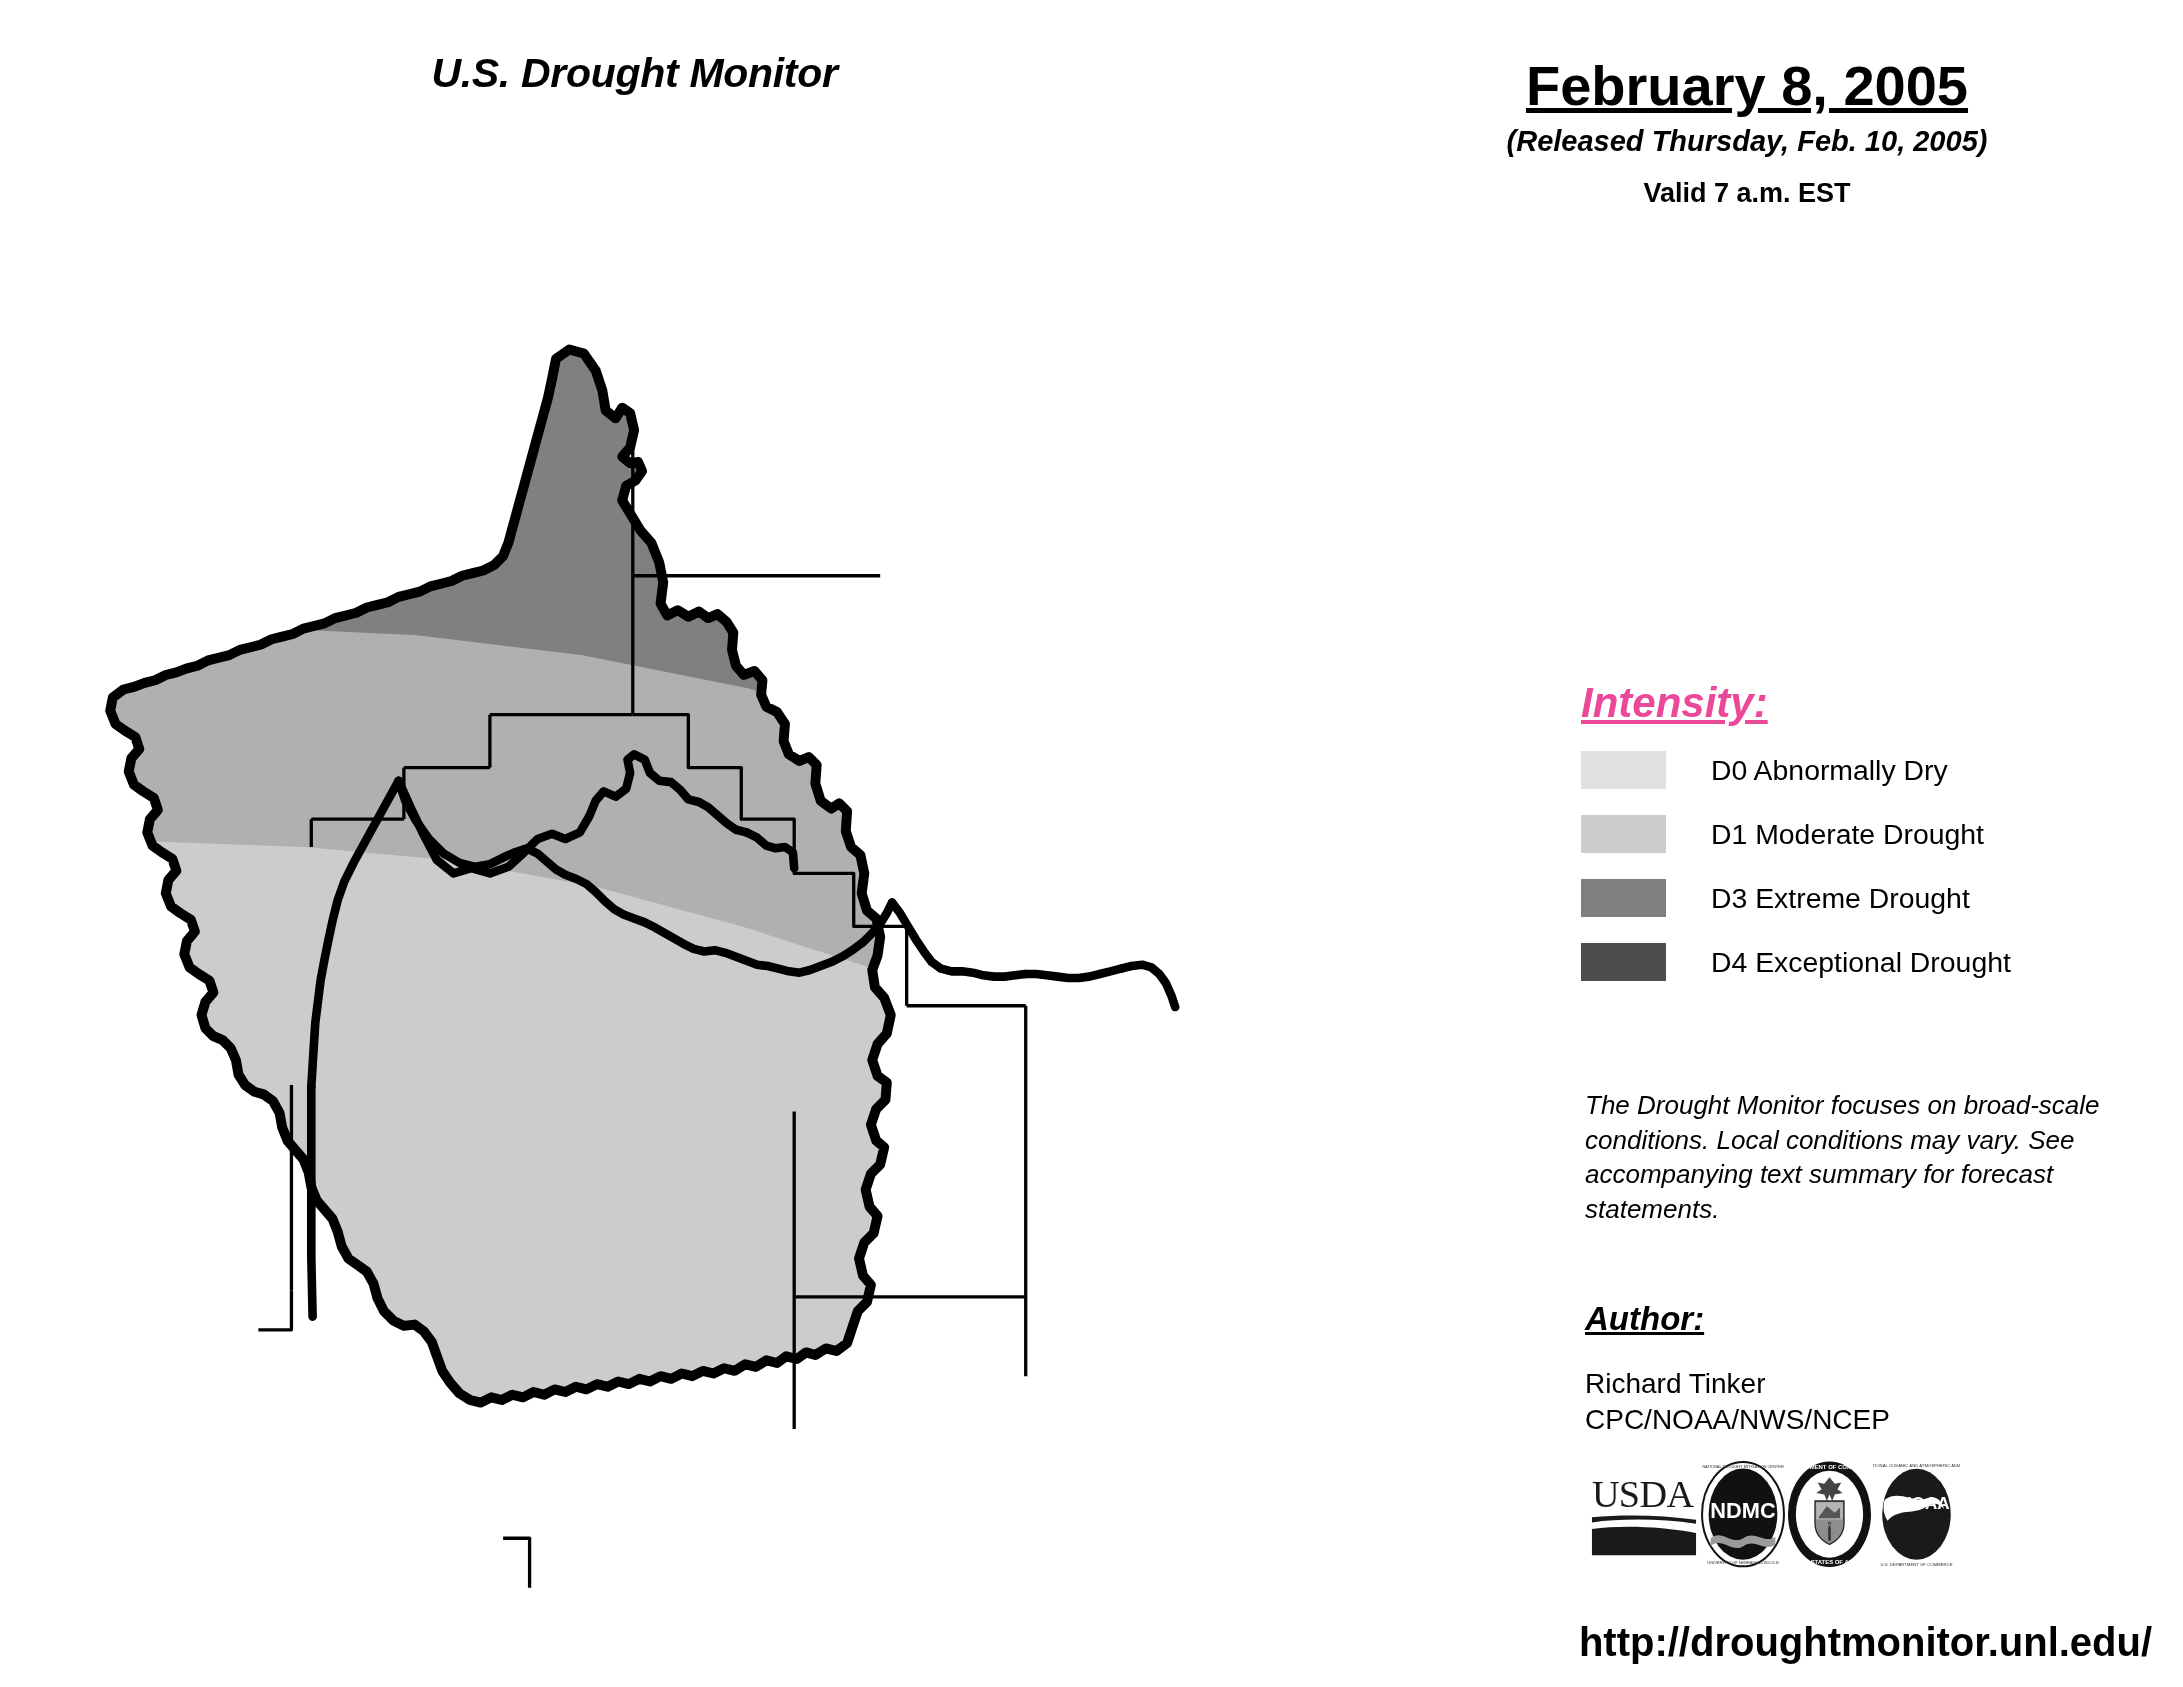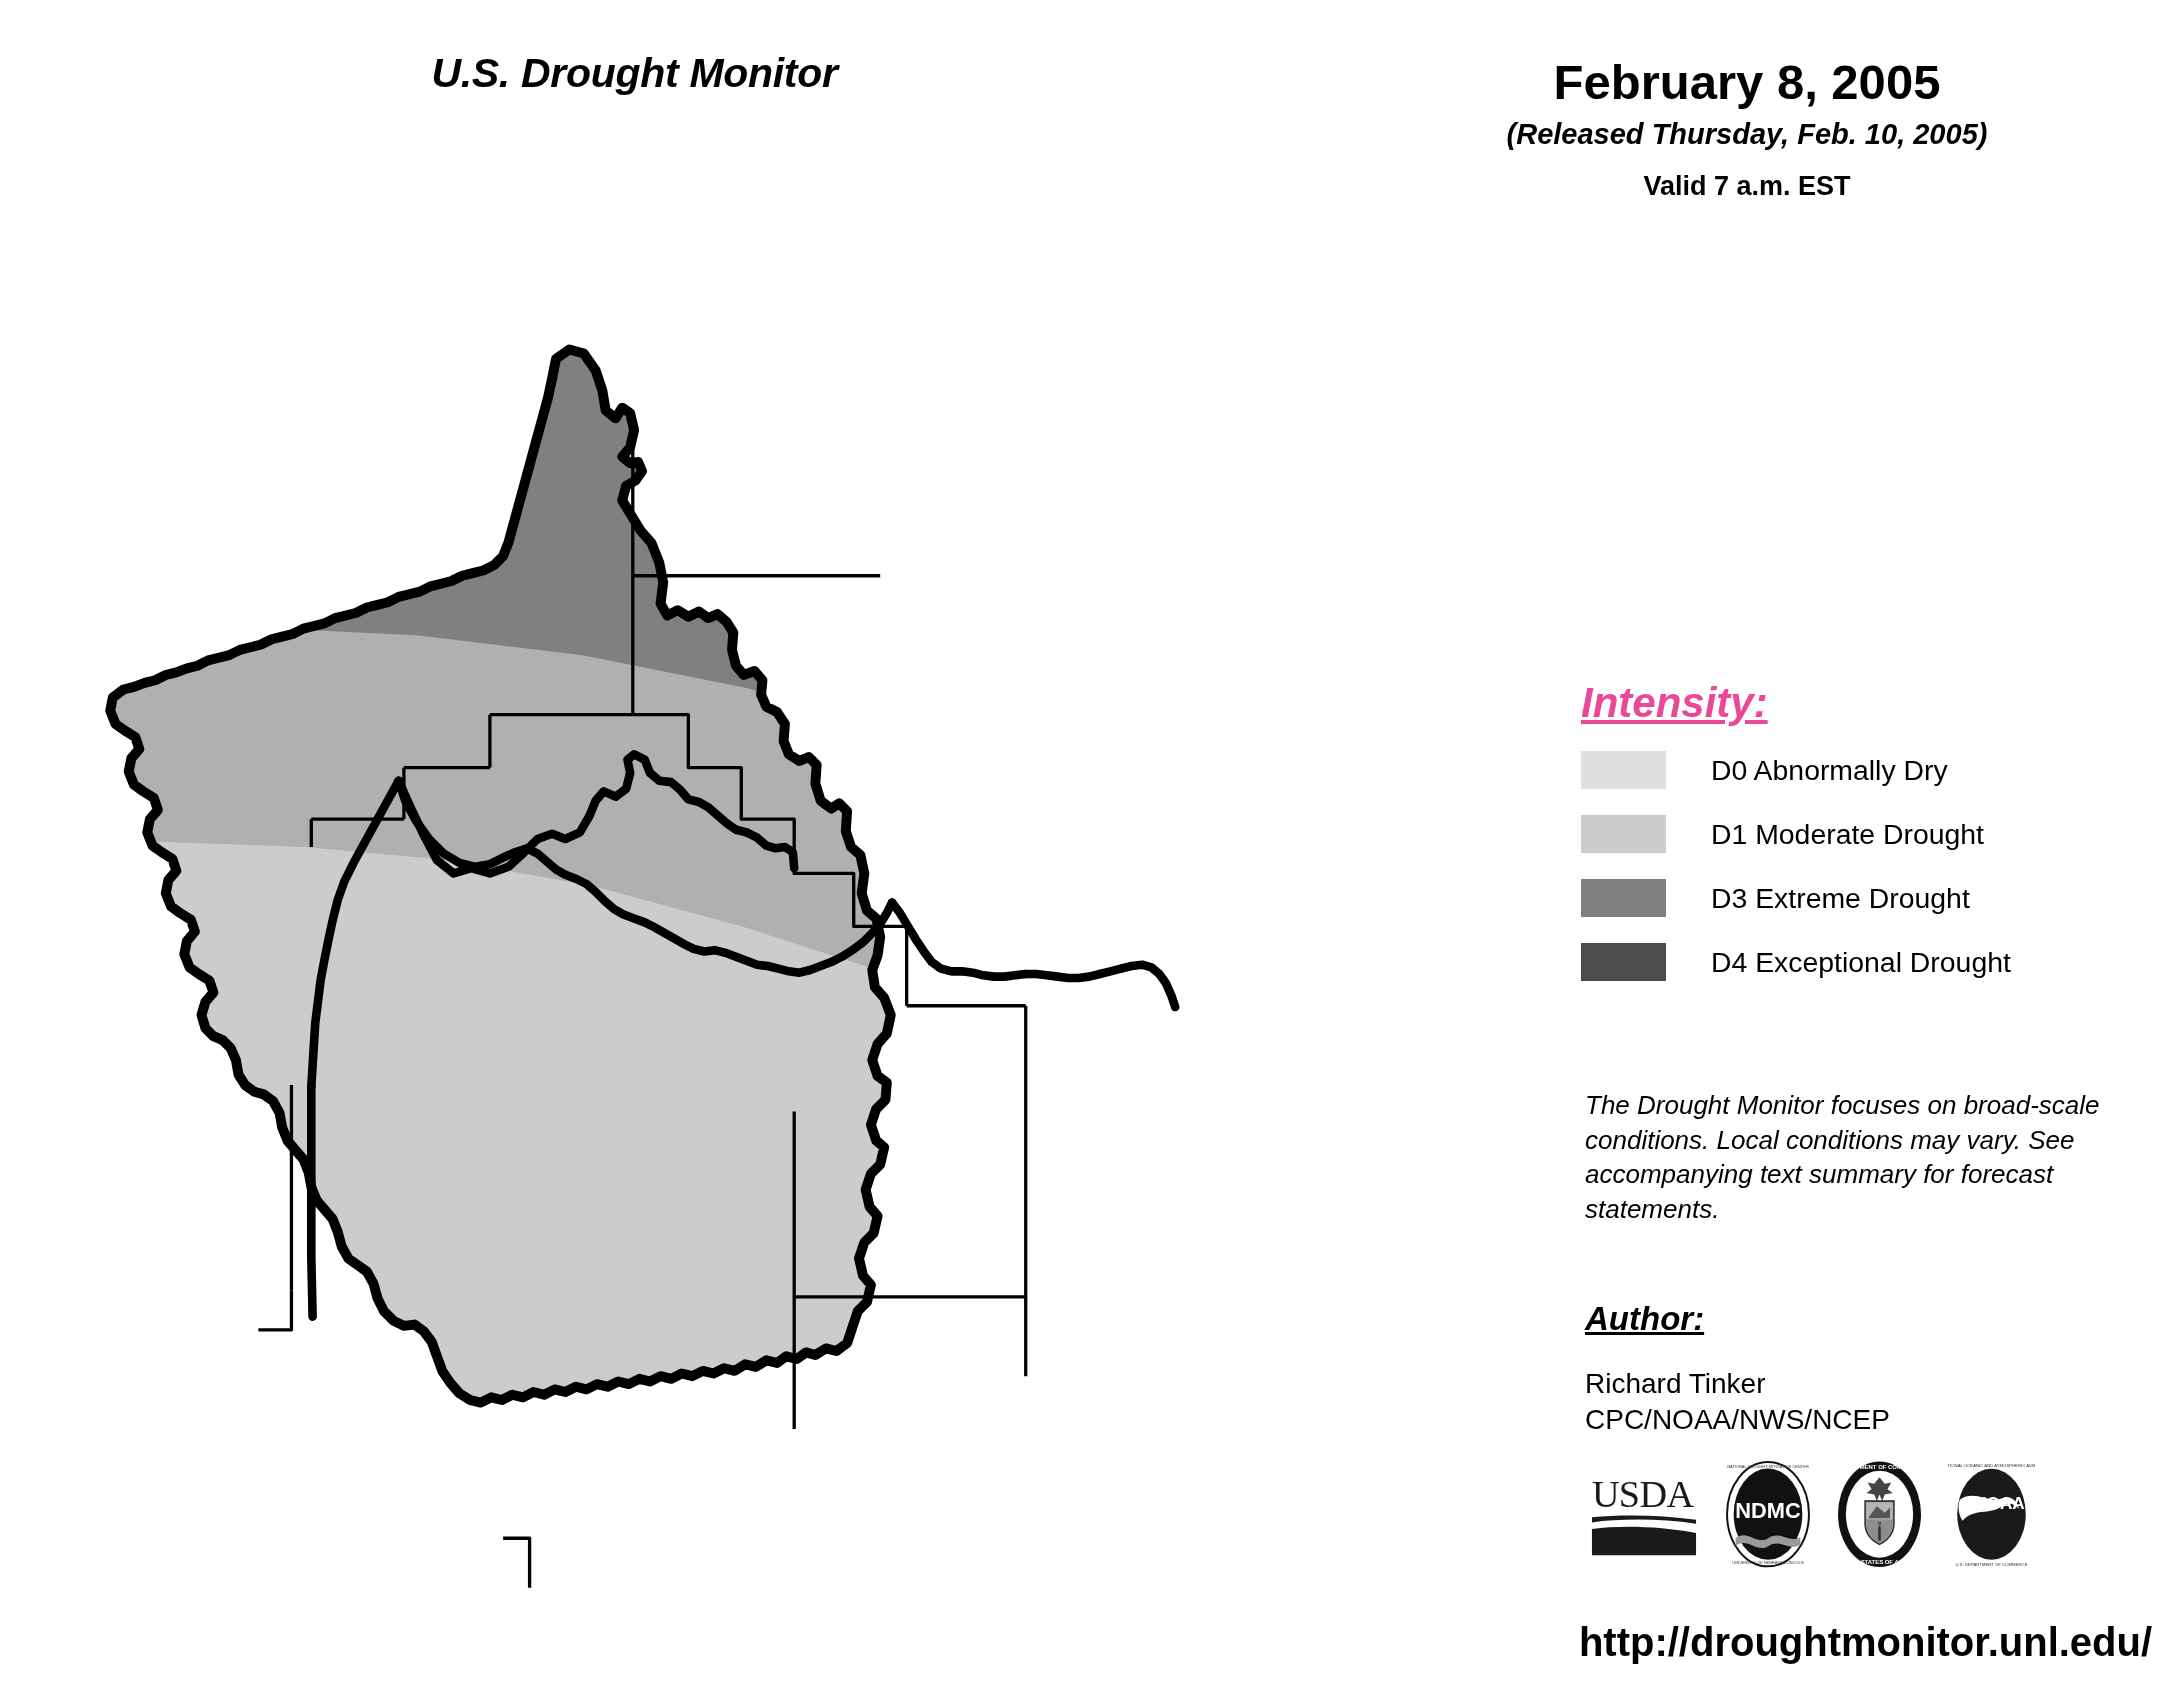--- a/index.html
+++ b/index.html
@@ -42,25 +42,26 @@
   }
 
   #date-block {
     position: absolute;
     left: 1456px;
     top: 58px;
     width: 582px;
     text-align: center;
   }
   #date-main {
-    font-size: 49px;
+    font-size: 56px;
     font-weight: bold;
     color: #000;
     line-height: 1.0;
     white-space: nowrap;
+    text-decoration: underline;
   }
   #date-released {
     margin-top: 10.6px;
     font-size: 29px;
     font-weight: bold;
     font-style: italic;
     color: #000;
     white-space: nowrap;
   }
   #date-valid {
@@ -149,21 +150,20 @@
 
   
   #logos {
     position: absolute;
     left: 1588px;
     top: 1459px;
     width: 529px;
     height: 112px;
     display: flex;
     align-items: center;
-    gap: 25px;
   }
   .logo { flex: 0 0 auto; }
 
   
   #site-url {
     position: absolute;
     left: 1568px;
     top: 1588px;
     width: 595px;
     text-align: center;

